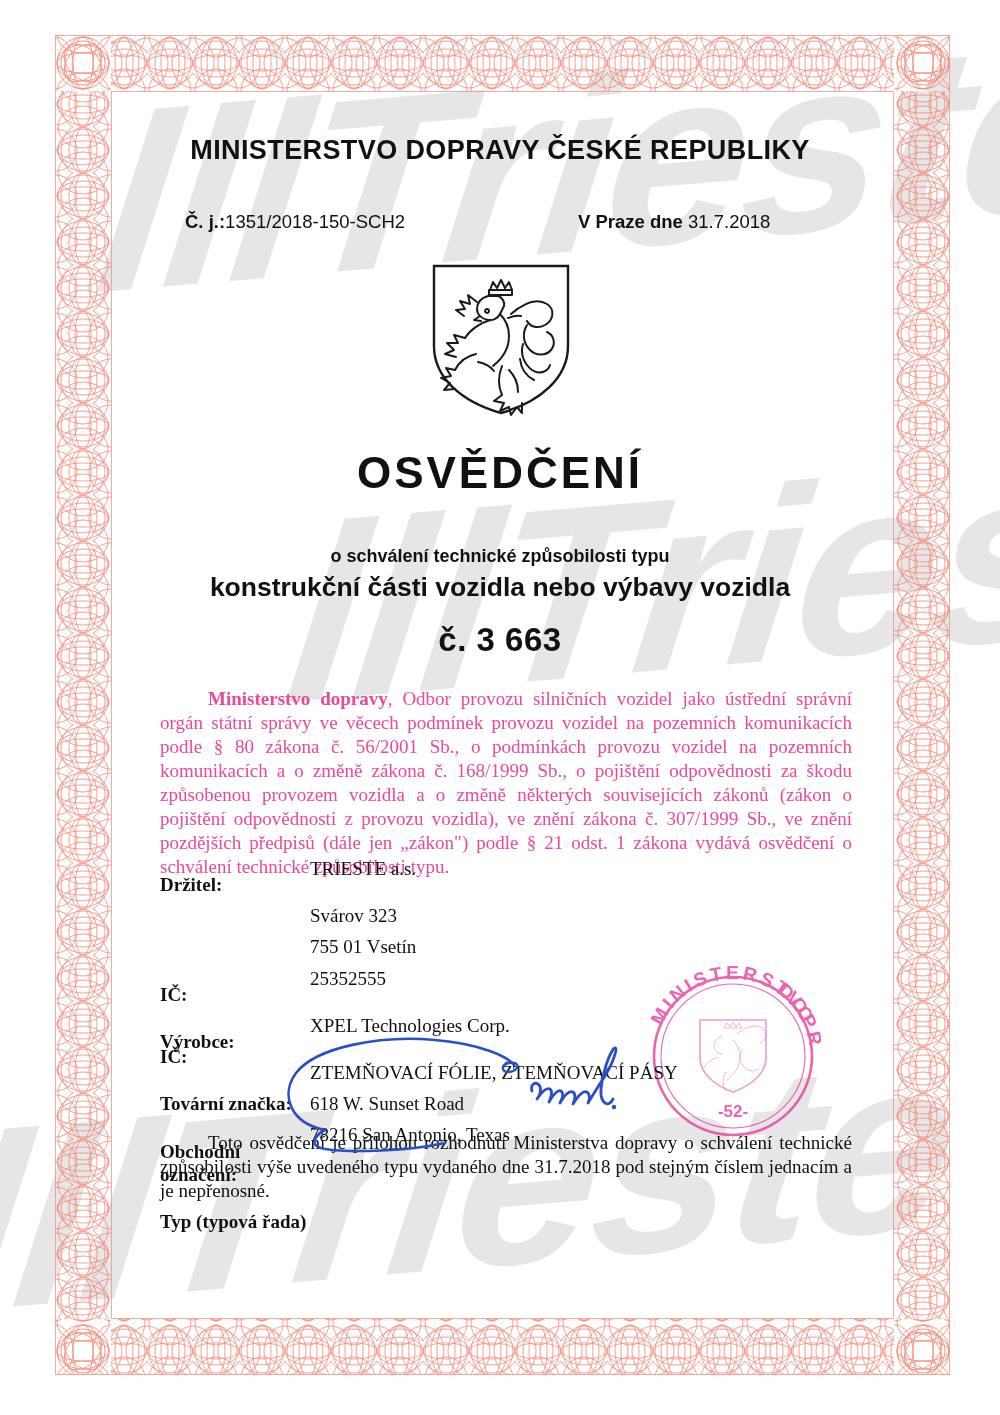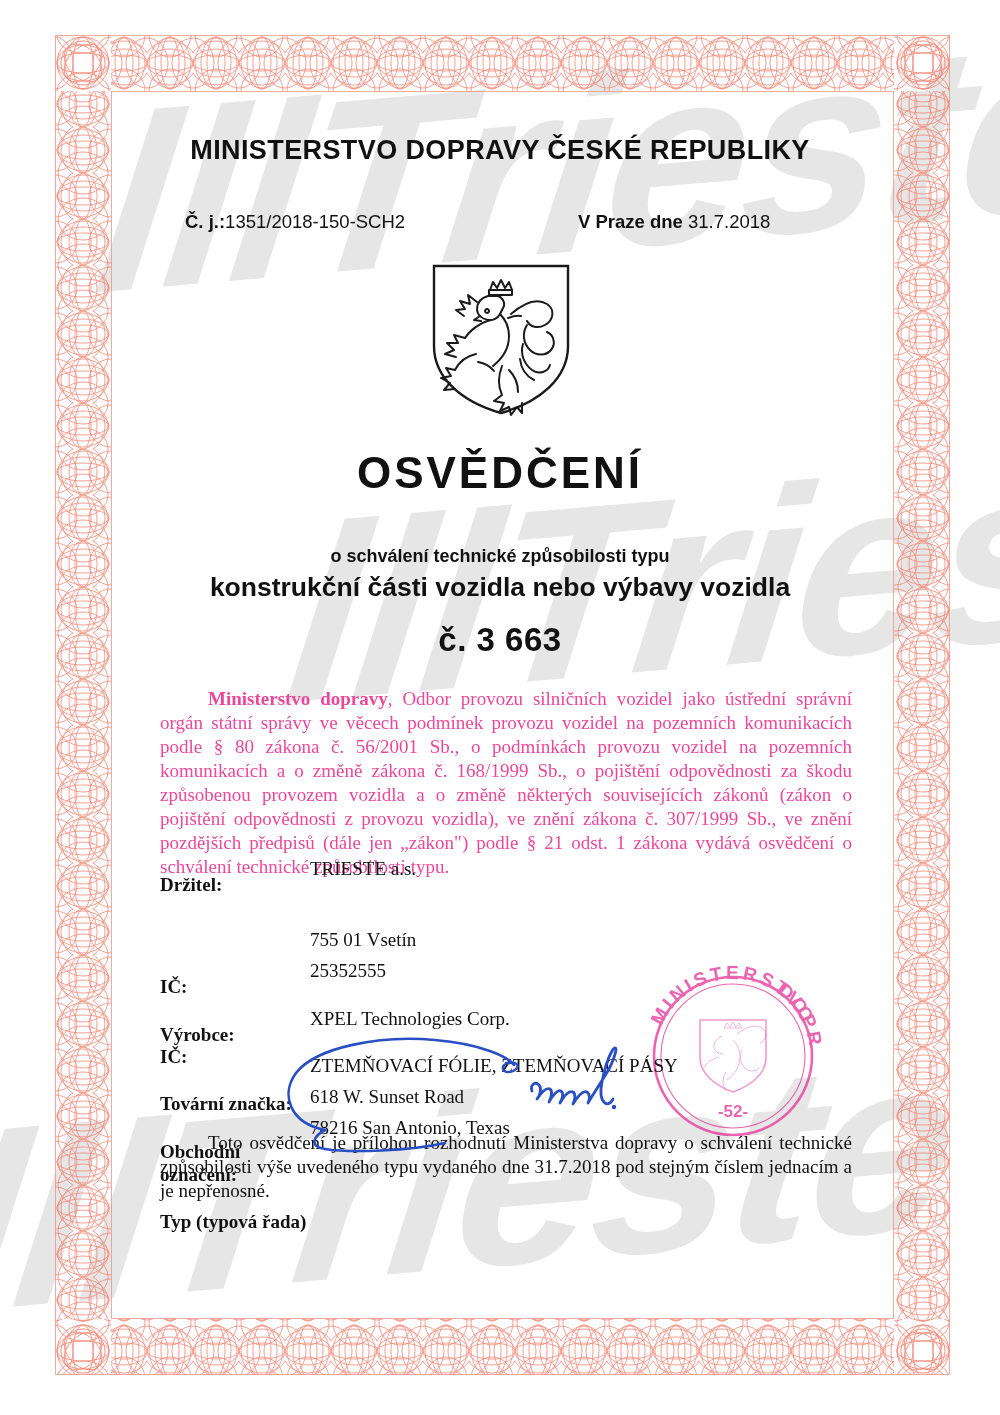--- a/index.html
+++ b/index.html
@@ -203,20 +203,21 @@
     <b>Ministerstvo dopravy</b><span>, Odbor provozu silničních vozidel jako ústřední správní orgán státní správy ve věcech podmínek provozu vozidel na pozemních komunikacích podle § 80 zákona č. 56/2001 Sb., o podmínkách provozu vozidel na pozemních komunikacích a o změně zákona č. 168/1999 Sb., o pojištění odpovědnosti za škodu způsobenou provozem vozidla a o změně některých souvisejících zákonů (zákon o pojištění odpovědnosti z provozu vozidla), ve znění zákona č. 307/1999 Sb., ve znění pozdějších předpisů (dále jen „zákon") podle § 21 odst. 1 zákona vydává osvědčení o schválení technické způsobilosti typu.</span>
   </div>
 
   <div class="fields" id="fields-upper">
       <div class="frow">
         <div class="flabel">Držitel:</div>
         <div class="fvalue">TRIESTE a.s.</div>
       </div>
       <div class="frow">
         <div class="flabel"></div>
+        <div class="fvalue">Svárov 323</div>
       </div>
       <div class="frow">
         <div class="flabel"></div>
         <div class="fvalue">755 01 Vsetín</div>
       </div>
       <div class="frow">
         <div class="flabel">IČ:</div>
         <div class="fvalue">25352555</div>
       </div>
       <div class="frow">

